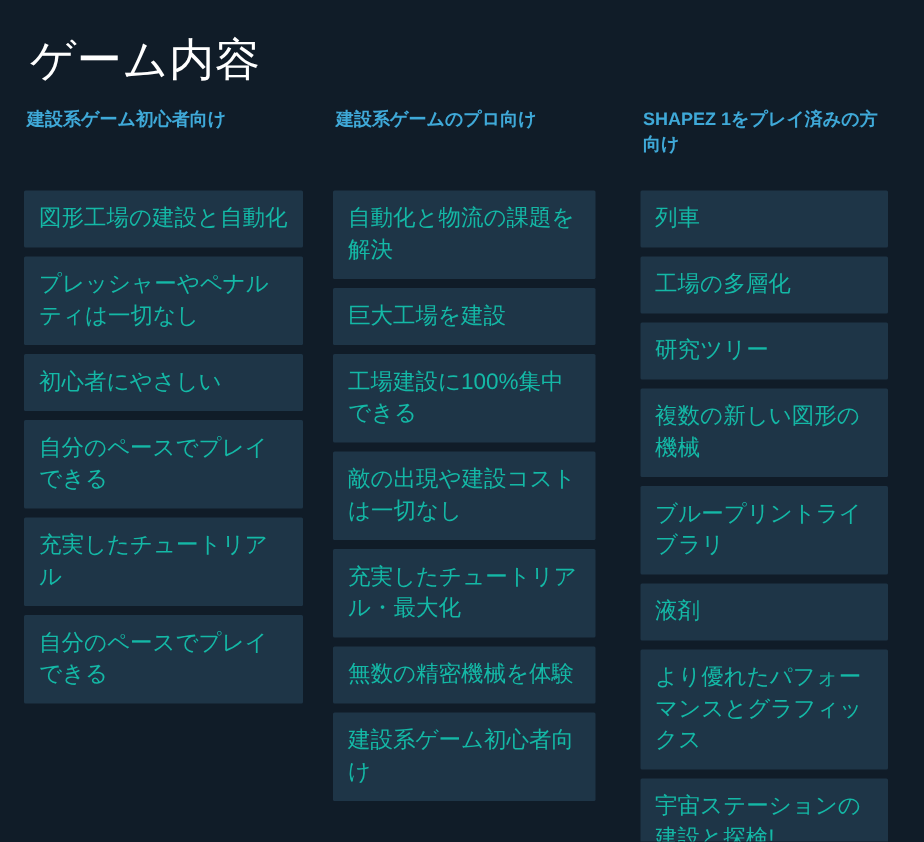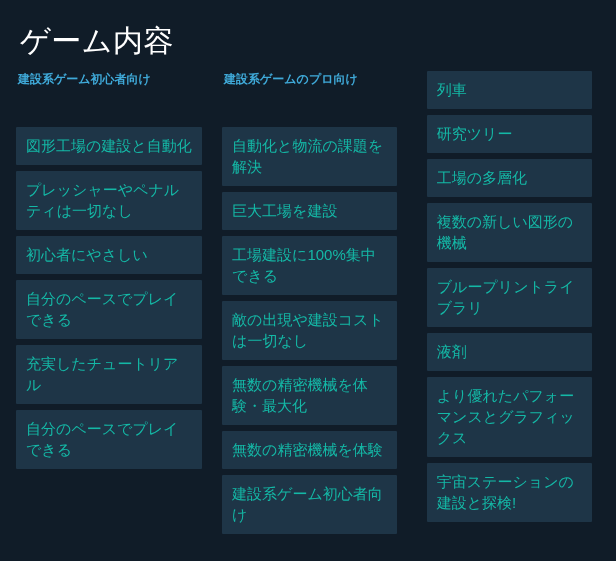--- a/index.html
+++ b/index.html
@@ -94,31 +94,32 @@
       </div>
     </div>
 
     <div class="column col-2">
       <div class="col-title">建設系ゲームのプロ向け</div>
       <div class="items">
         <div class="item">自動化と物流の課題を解決</div>
         <div class="item">巨大工場を建設</div>
         <div class="item">工場建設に100%集中できる</div>
         <div class="item">敵の出現や建設コストは一切なし</div>
-        <div class="item">無数の精密機械を体験・最大化</div>
+        <div class="item">充実したチュートリアル・最大化</div>
         <div class="item">無数の精密機械を体験</div>
         <div class="item">建設系ゲーム初心者向け</div>
       </div>
     </div>
 
     <div class="column col-3">
+      <div class="col-title">SHAPEZ 1をプレイ済みの方向け</div>
       <div class="items">
         <div class="item">列車</div>
+        <div class="item">工場の多層化</div>
         <div class="item">研究ツリー</div>
-        <div class="item">工場の多層化</div>
         <div class="item">複数の新しい図形の機械</div>
         <div class="item">ブループリントライブラリ</div>
         <div class="item">液剤</div>
         <div class="item">より優れたパフォーマンスとグラフィックス</div>
         <div class="item">宇宙ステーションの建設と探検!</div>
       </div>
     </div>
 
   </div>
 </div>

